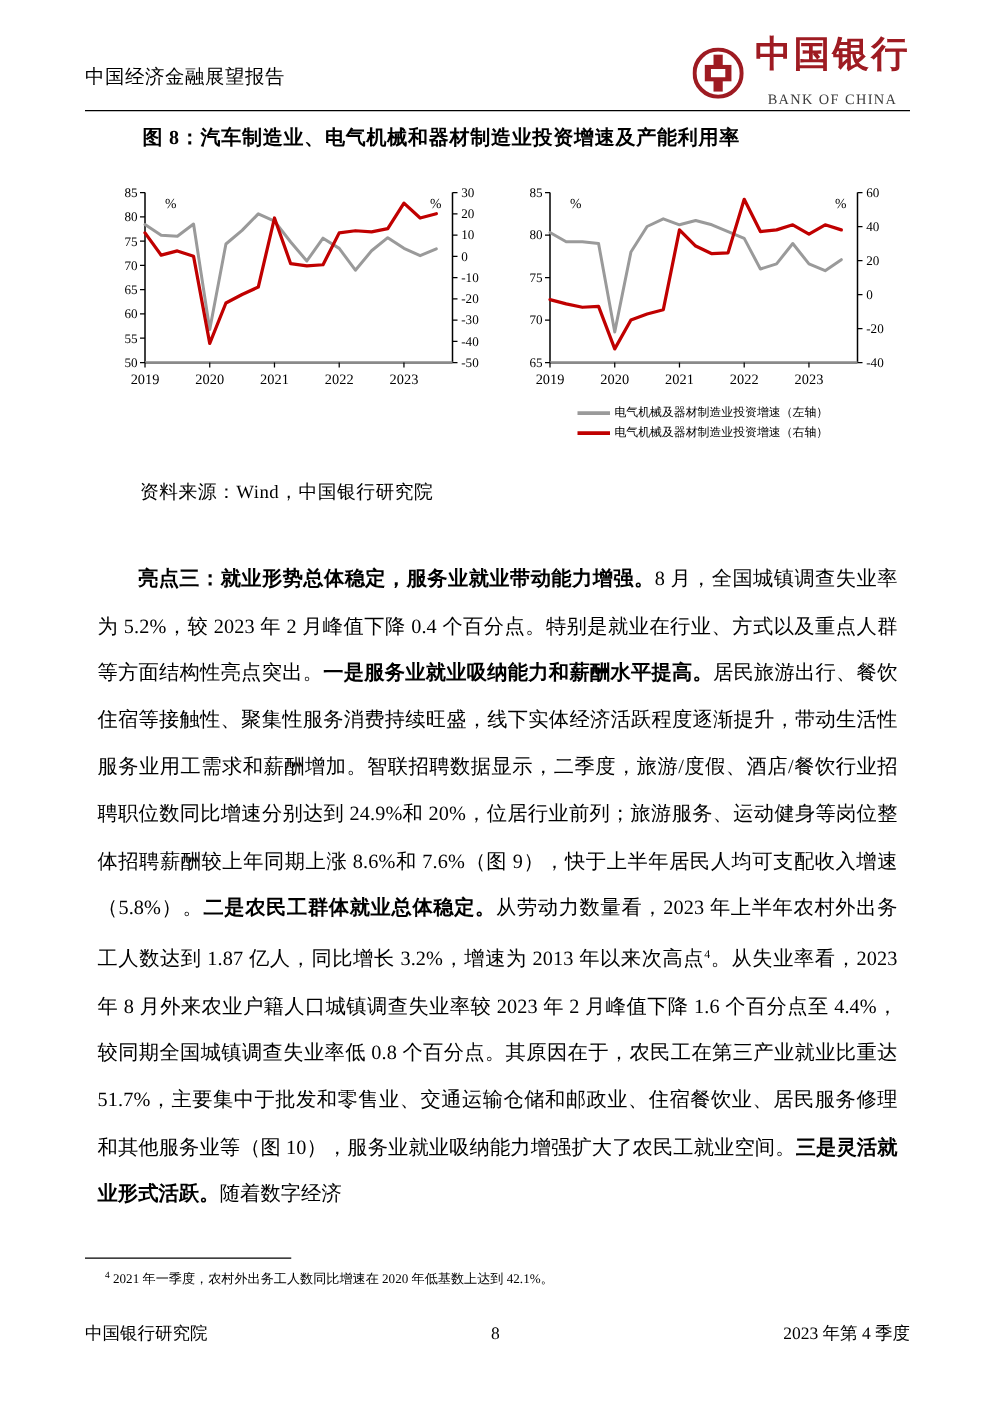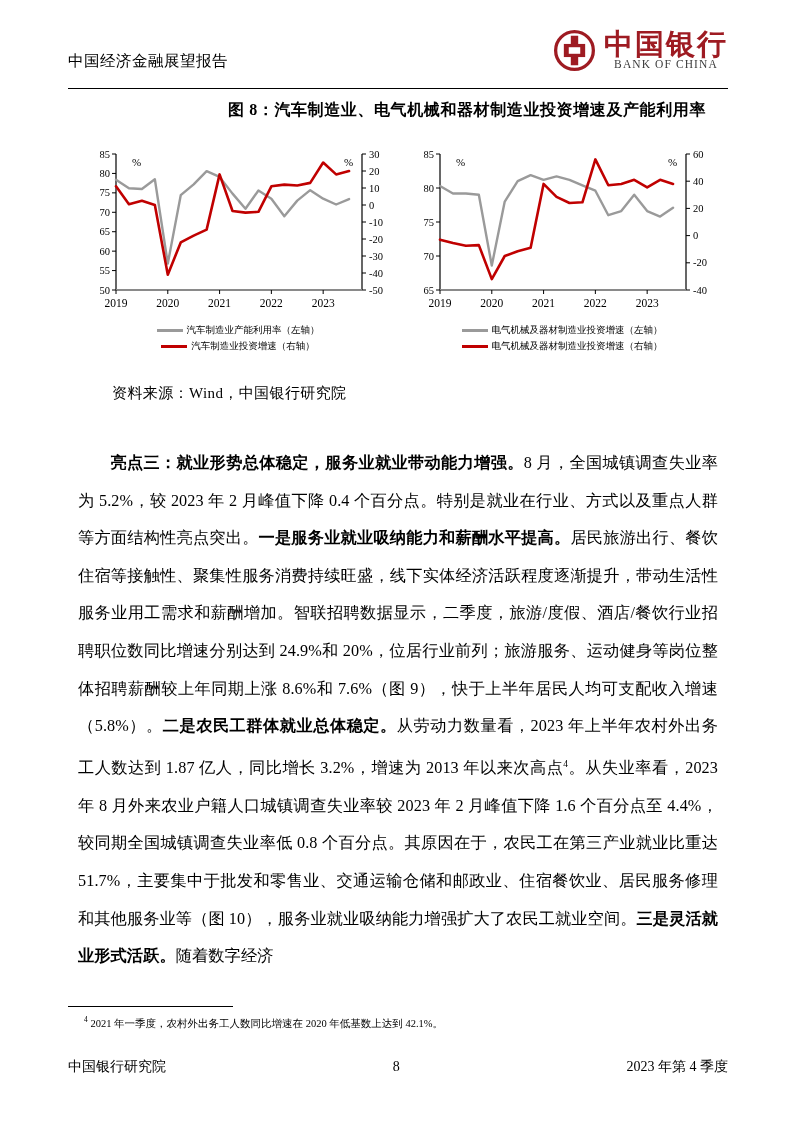--- a/index.html
+++ b/index.html
@@ -64,39 +64,39 @@
     font-weight: bold;
     color: #9e1b22;
     font-family: "Liberation Serif", "DejaVu Serif", serif;
     letter-spacing: 2px;
     white-space: nowrap;
   }
   .logo-en {
     font-size: 11.5px;
     color: #3b3b3b;
     letter-spacing: 1.1px;
-    margin-top: 0;
+    margin-top: 16px;
     font-family: "Liberation Serif", "DejaVu Serif", serif;
     white-space: nowrap;
   }
   .header-rule {
     position: absolute;
     left: 68px;
     top: 88px;
     width: 660px;
     border-top: 1.6px solid #000;
   }
 
   
   .fig-title {
     position: absolute;
     top: 100px;
     left: 0;
     width: 706px;
-    text-align: right;
+    text-align: center;
     font-size: 16px;
     font-weight: bold;
     letter-spacing: 0.6px;
   }
   .charts {
     position: absolute;
     top: 140px;
     left: 80px;
     width: 640px;
     height: 230px;
@@ -271,30 +271,20 @@
             <line x1="191.36842105263156" y1="150" x2="191.36842105263156" y2="154" stroke="#000" stroke-width="1"></line>
             <text x="191.36842105263156" y="167" text-anchor="middle" font-size="11.5" font-family="&quot;Liberation Serif&quot;, serif" fill="#000">2022</text>
             <line x1="243.15789473684208" y1="150" x2="243.15789473684208" y2="154" stroke="#000" stroke-width="1"></line>
             <text x="243.15789473684208" y="167" text-anchor="middle" font-size="11.5" font-family="&quot;Liberation Serif&quot;, serif" fill="#000">2023</text>
             <text x="52" y="26" font-size="11" font-family="&quot;Liberation Serif&quot;, serif" fill="#000">%</text>
             <text x="264" y="26" font-size="11" font-family="&quot;Liberation Serif&quot;, serif" fill="#000">%</text>
             <path d="M36.00 39.65 L48.95 48.19 L61.89 48.97 L74.84 39.26 L87.79 123.58 L100.74 55.19 L113.68 44.31 L126.63 31.10 L139.58 36.93 L152.53 53.63 L165.47 68.79 L178.42 50.53 L191.37 58.69 L204.32 76.17 L217.26 60.63 L230.21 50.14 L243.16 58.69 L256.11 64.51 L269.05 59.07" fill="none" stroke="#9a9a9a" stroke-width="2.4" stroke-linejoin="round" stroke-linecap="round"></path>
             <path d="M36.00 46.30 L48.95 64.15 L61.89 60.75 L74.84 65.00 L87.79 134.70 L100.74 102.40 L113.68 95.60 L126.63 89.65 L139.58 34.40 L152.53 70.95 L165.47 72.65 L178.42 71.80 L191.37 46.30 L204.32 44.60 L217.26 45.45 L230.21 42.90 L243.16 22.50 L256.11 34.40 L269.05 31.00" fill="none" stroke="#c00000" stroke-width="2.6" stroke-linejoin="round" stroke-linecap="round"></path>
           </svg>
       </div>
-      <div class="legend">
-        <div class="legend-row">
-          <span class="legend-swatch gray"></span>
-          <span>汽车制造业产能利用率（左轴）</span>
-        </div>
-        <div class="legend-row">
-          <span class="legend-swatch red"></span>
-          <span>汽车制造业投资增速（右轴）</span>
-        </div>
-      </div>
     </div>
 
     <div class="chart-block">
       <div class="plot">
         <svg id="svg-1" width="316" height="178">
             <line x1="36" y1="14" x2="36" y2="150" stroke="#000" stroke-width="1.2"></line>
             <line x1="282" y1="14" x2="282" y2="150" stroke="#000" stroke-width="1.2"></line>
             <line x1="36" y1="150" x2="282" y2="150" stroke="#8a8a8a" stroke-width="2.2"></line>
             <line x1="32" y1="150" x2="36" y2="150" stroke="#000" stroke-width="1"></line>
             <text x="30" y="153.6" text-anchor="end" font-size="10.5" font-family="&quot;Liberation Serif&quot;, serif" fill="#000">65</text>

